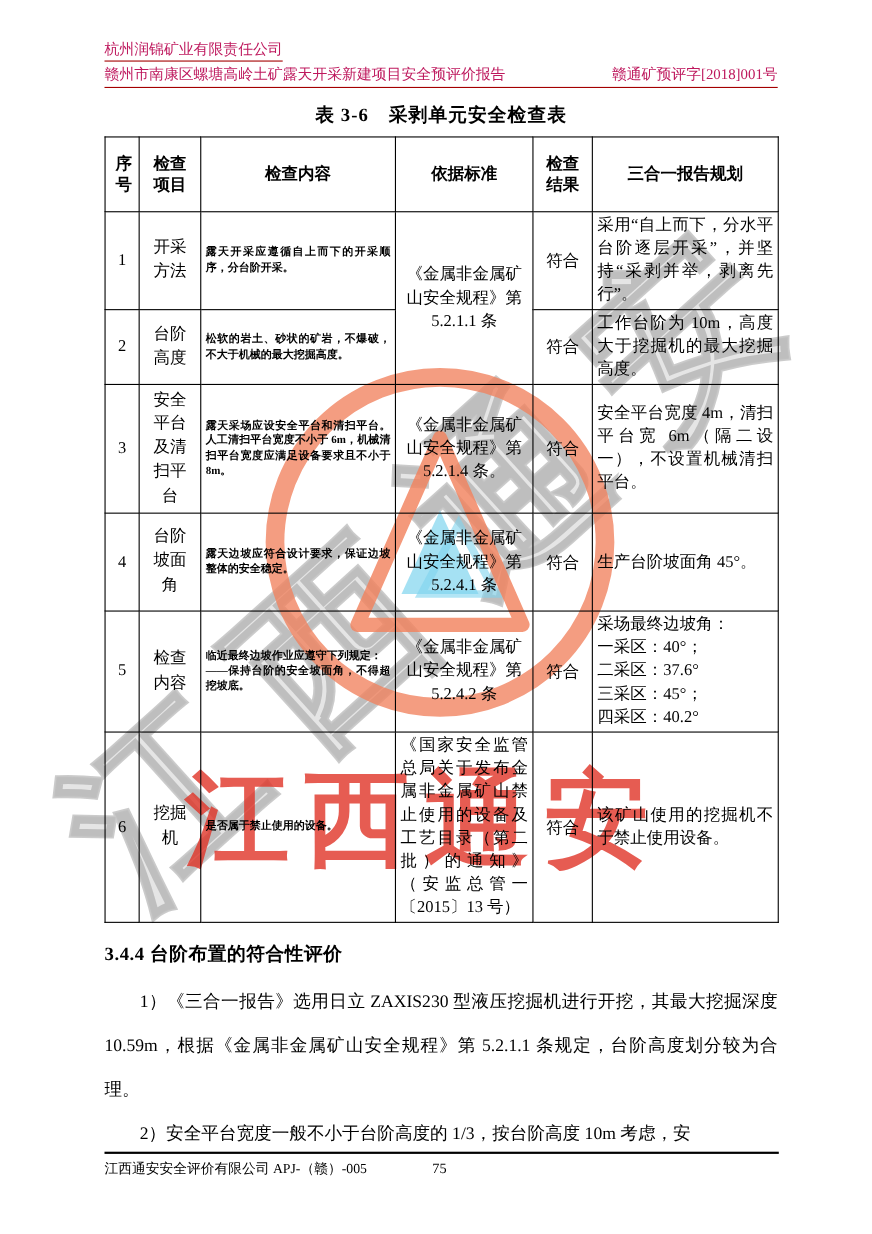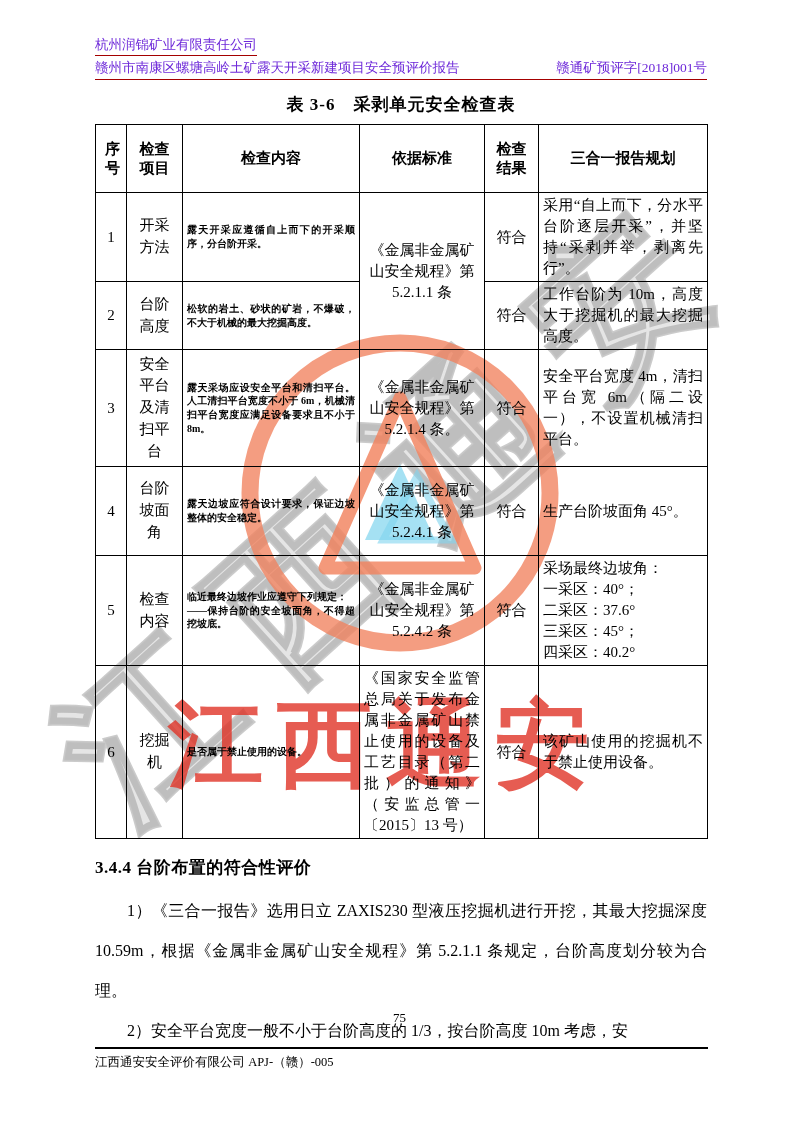--- a/index.html
+++ b/index.html
@@ -19,21 +19,21 @@
   .wm-stamp { position:absolute; left:233px; top:326px; }
   .wm-red {
     position:absolute; left:168px; top:682px; white-space:nowrap;
     font-size:95px; font-weight:bold; letter-spacing:14px;
     color:#e03428; opacity:.8;
   }
 
   
   .content { position:relative; z-index:1; padding:36px 86px 0 95px; }
 
-  .doc-header { font-size:13.5px; color:#6d28d9; }
+  .doc-header { font-size:13.5px; color:#be185d; }
   .hdr-line1 { display:inline-block; border-bottom:1px solid #a40000; padding-bottom:1px; }
   .hdr-line2 { display:flex; justify-content:space-between; align-items:center;
                border-bottom:1px solid #a40000; padding:3px 0 2px 0; }
 
   .table-title { text-align:center; font-size:17px; font-weight:bold; margin:13px 0 8px 0; letter-spacing:1px; }
 
   table.check { border-collapse:collapse; table-layout:fixed; width:612px; border:1.5px solid #000; }
   table.check th, table.check td { border:1px solid #000; vertical-align:middle; }
   table.check th { font-size:15px; font-weight:bold; padding:2px 9px; }
   tr.head { height:68px; }
@@ -47,21 +47,21 @@
   tr.r1 { height:68px; } tr.r2 { height:64px; } tr.r3 { height:117px; }
   tr.r4 { height:89px; } tr.r5 { height:110px; } tr.r6 { height:167px; }
 
   .section-heading { margin-top:17px; font-size:17px; font-weight:bold; letter-spacing:.5px; }
   .body-para { font-size:16px; line-height:40px; text-indent:2em; text-align:justify; margin-top:12px; }
   .body-para.second { margin-top:0; }
 
   
   .footer-rule { position:absolute; left:95px; top:1047px; width:613px; height:2px; background:#000; z-index:1; }
   .footer-left { position:absolute; left:95px; top:1054px; font-size:12.5px; z-index:1; }
-  .footer-page { position:absolute; left:393px; top:1010px; font-size:13px; z-index:1; }
+  .footer-page { position:absolute; left:393px; top:1054px; font-size:13px; z-index:1; }
 </style>
 </head>
 <body>
 
 <div class="page">
 
   <div class="wm-layer">
     <div class="wm-gray">江西通安</div>
     <svg class="wm-stamp" width="334" height="334" viewBox="0 0 334 334">
       <circle cx="167" cy="167" r="150" fill="none" stroke="#f1825e" stroke-width="17" opacity="0.78"></circle>

